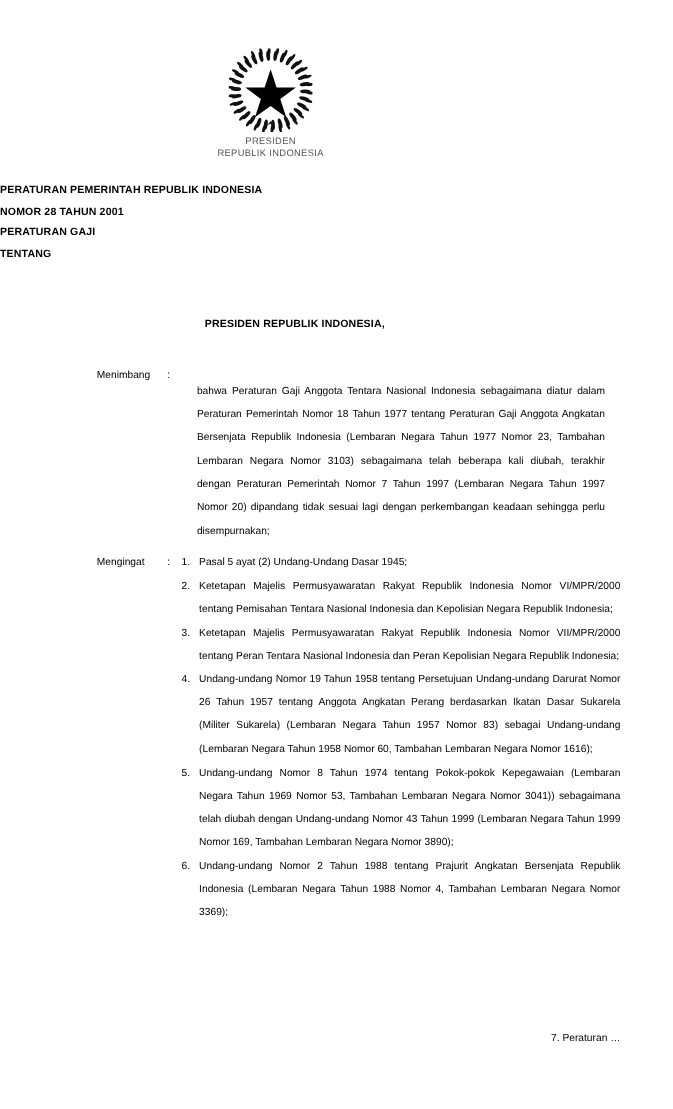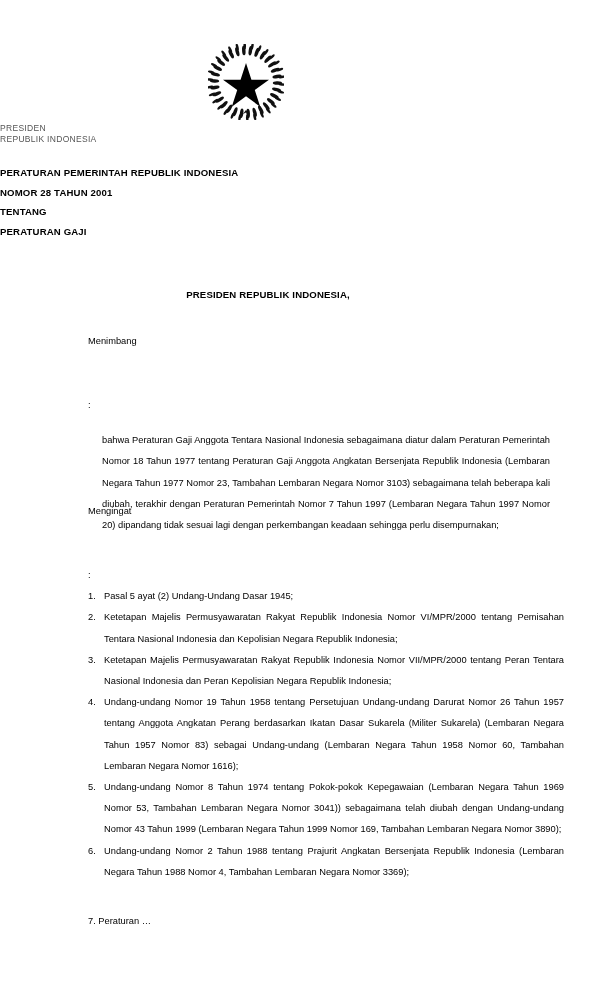--- a/index.html
+++ b/index.html
@@ -15,20 +15,21 @@
     position: relative;
     overflow: hidden;
   }
 
   
   .emblem-block {
     position: absolute;
     top: 44px;
     left: 0;
     width: 492px;
+    text-align: center;
   }
   .emblem-svg {
     display: block;
     margin: 0 auto;
   }
   .emblem-caption {
     margin-top: 3px;
     font-size: 8.5px;
     line-height: 10.5px;
     letter-spacing: 0.3px;
@@ -67,21 +68,20 @@
     letter-spacing: 0.15px;
   }
 
   
   .clause {
     position: absolute;
     left: 88px;
     width: 476px;
     display: flex;
     align-items: flex-start;
-    flex-direction: column;
   }
   #clause-menimbang { top: 331px; }
   #clause-mengingat { top: 501px; }
 
   .clause-label {
     width: 64px;
     flex: 0 0 64px;
     font-size: 9.3px;
     line-height: 21.2px;
   }
@@ -126,24 +126,24 @@
     font-size: 9.3px;
     line-height: 21.2px;
   }
   .num-item .itext {
     display: block;
   }
 
   
   .footer-catchword {
     position: absolute;
-    top: 911px;
+    top: 933px;
     left: 88px;
     width: 476px;
-    text-align: left;
+    text-align: right;
     font-size: 9.3px;
     line-height: 21.2px;
   }
 </style>
 </head>
 <body>
 
 <div class="emblem-block">
   <svg class="emblem-svg" width="76" height="76" viewBox="0 0 100 100">
     <defs>
@@ -316,22 +316,22 @@
 
   <div class="emblem-caption">
     <div>PRESIDEN</div>
     <div>REPUBLIK INDONESIA</div>
   </div>
 </div>
 
 <div class="title-block">
   <div class="title-line">PERATURAN PEMERINTAH REPUBLIK INDONESIA</div>
   <div class="title-line">NOMOR 28 TAHUN 2001</div>
+  <div class="title-line">PERATURAN GAJI</div>
   <div class="title-line">TENTANG</div>
-  <div class="title-line">PERATURAN GAJI</div>
 </div>
 
 <div class="opening-heading">PRESIDEN REPUBLIK INDONESIA,</div>
 
 <div class="clause" id="clause-menimbang">
   <div class="clause-label">Menimbang</div>
   <div class="clause-colon">:</div>
   <div class="clause-body">
     <p class="para">bahwa Peraturan Gaji Anggota Tentara Nasional Indonesia sebagaimana diatur dalam Peraturan Pemerintah Nomor 18 Tahun 1977 tentang Peraturan Gaji Anggota Angkatan Bersenjata Republik Indonesia (Lembaran Negara Tahun 1977 Nomor 23, Tambahan Lembaran Negara Nomor 3103) sebagaimana telah beberapa kali diubah, terakhir dengan Peraturan Pemerintah Nomor 7 Tahun 1997 (Lembaran Negara Tahun 1997 Nomor 20) dipandang tidak sesuai lagi dengan perkembangan keadaan sehingga perlu disempurnakan;</p>
   </div>

